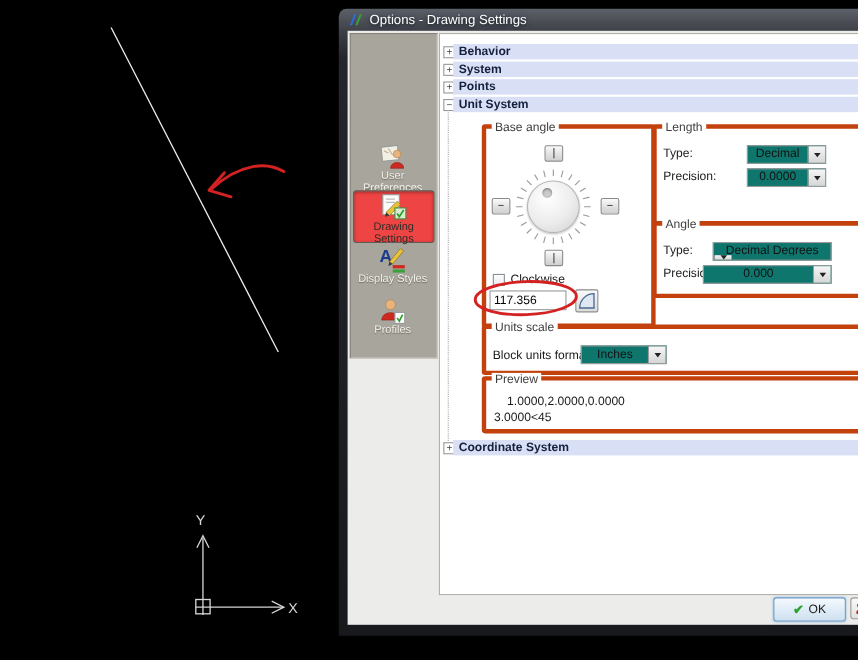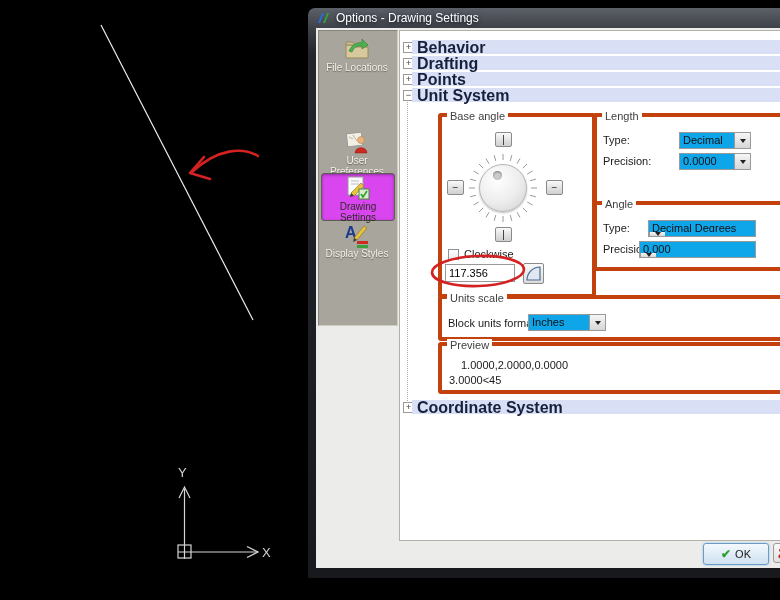--- a/index.html
+++ b/index.html
@@ -15,32 +15,32 @@
     text-shadow:0 1px 4px #000,0 0 6px rgba(120,160,220,.35);white-space:nowrap;}
   .app-logo{position:absolute;left:9px;top:3px;}
   .client{position:absolute;left:8px;top:20px;right:0;bottom:10px;background:#ececea;}
 
   
   .sidebar{position:absolute;left:2px;top:2px;width:78px;height:294px;background:#a8a59c;
     border:1px solid;border-color:#87847c #cfccc5 #cfccc5 #87847c;}
   .side-item{position:absolute;left:2px;width:72px;height:45px;text-align:center;cursor:default;}
   .side-item .icn{display:block;margin:1px auto 0;}
   .side-label{display:block;font-size:10px;color:#f2f1ea;text-shadow:0 1px 1px rgba(60,58,50,.6);line-height:11px;}
-  .side-item.selected{background:#d946ef;border:1px solid #5f5c55;border-radius:3px;
+  .side-item.selected{background:#ef4444;border:1px solid #5f5c55;border-radius:3px;
     box-shadow:inset 0 1px 3px rgba(0,0,0,.35);}
   .side-item.selected .side-label{color:#2f2c26;text-shadow:none;}
 
   
   .content{position:absolute;left:83px;top:2px;width:381px;height:509px;background:#fff;
     border:1px solid #b3b0a8;border-right:none;}
   .tree-row{position:absolute;left:0;right:0;height:14px;}
   .expander{position:absolute;left:3px;top:2px;width:9px;height:9px;background:#fff;
     border:1px solid #9a9a9a;font-size:9px;line-height:8px;text-align:center;color:#444;cursor:default;}
   .tree-bar{position:absolute;left:12px;right:0;top:0;height:14px;background:#d9e0f6;}
-  .tree-label{position:absolute;left:17px;top:1px;font-size:16px;font-weight:bold;color:#14203c;line-height:13px;}
+  .tree-label{position:absolute;left:17px;top:1px;font-size:11px;font-weight:bold;color:#14203c;line-height:13px;}
   .tree-guide{position:absolute;left:7px;top:68px;height:306px;width:0;border-left:1px dotted #a9a9a9;}
 
   
   .group{position:absolute;border:4px solid #c2410c;border-radius:3px;}
   .group-label{position:absolute;top:-7px;left:5px;background:#fff;padding:0 3px;
     font-size:11px;color:#3e3e3e;line-height:13px;white-space:nowrap;}
   .lbl{position:absolute;font-size:11px;color:#1a1a1a;line-height:13px;white-space:nowrap;}
 
   
   .sq-btn{position:absolute;width:17px;height:15px;border:1px solid #8a8a8a;border-radius:2px;
@@ -51,22 +51,22 @@
     box-shadow:0 1px 2px rgba(0,0,0,.25);}
   .dial-dot{position:absolute;width:9px;height:9px;border-radius:50%;background:#cbcbcb;
     box-shadow:inset 0 1px 2px rgba(0,0,0,.4),0 1px 0 #fff;}
   .ticks{position:absolute;}
   .checkbox{position:absolute;width:11px;height:11px;border:1px solid #8a9199;box-sizing:border-box;
     background:linear-gradient(180deg,#fdfdfd,#ececec);}
   .field{position:absolute;height:18px;border:1px solid #999;background:#fff;font-size:11px;
     font-family:"Liberation Sans",sans-serif;padding:0 3px;box-sizing:border-box;}
   .icon-btn{position:absolute;width:21px;height:21px;border:1px solid #8a8a8a;border-radius:2px;
     background:linear-gradient(180deg,#fafafa,#dcdcdc);box-sizing:border-box;cursor:default;}
-  .combo{position:absolute;height:17px;border:1px solid #9a9a9a;background:#0ea5e9;display:flex;
-    box-sizing:border-box;cursor:default;}
+  .combo{position:absolute;height:17px;border:1px solid #9a9a9a;background:#0f766e;display:flex;
+    box-sizing:border-box;cursor:default;text-align:center;}
   .combo-text{flex:1;font-size:11px;line-height:15px;padding:0 3px;color:#111;white-space:nowrap;overflow:hidden;}
   .combo-btn{width:15px;border-left:1px solid #9a9a9a;background:linear-gradient(180deg,#f6f6f6,#d6d6d6);
     display:flex;align-items:center;justify-content:center;}
   .combo-btn::after{content:"";width:0;height:0;border-left:3.5px solid transparent;
     border-right:3.5px solid transparent;border-top:4px solid #222;}
   .preview-line{position:absolute;font-size:11px;color:#1a1a1a;line-height:13px;}
 
   
   .ok-btn{position:absolute;left:387px;top:515px;width:64px;height:20px;border:1px solid #6a9cc8;
     border-radius:3px;background:linear-gradient(180deg,#f4f9fd,#e2eef8 45%,#cfe1f0);
@@ -107,28 +107,20 @@
       <svg class="app-logo" width="14" height="14">
         <polygon points="1,12 5,2 7,2 3,12" fill="#2d6bd8"></polygon>
         <polygon points="6,12 10,2 12,2 8,12" fill="#35a03a"></polygon>
       </svg>
       <span class="title-text">Options - Drawing Settings</span>
     </div>
 
     <div class="client">
 
       <div class="sidebar">
-        <div class="side-item" style="top:4px;">
-          <svg class="icn" width="26" height="26">
-            <path d="M2 9 L2 22 L24 22 L24 11 L12 11 L10 9 Z" fill="#d8c89e" stroke="#9a8a60"></path>
-            <path d="M2 9 L2 6 L9 6 L11 9 Z" fill="#cdbd92" stroke="#9a8a60"></path>
-            <path d="M5 15 C8 8, 14 6, 18 7 L18 3 L24 9 L18 13 L18 10 C14 9, 10 11, 8 16 Z" fill="#4db24d" stroke="#2e7d32" stroke-width="0.6"></path>
-          </svg>
-          <span class="side-label">File Locations</span>
-        </div>
         <div class="side-item" style="top:97px;">
           <svg class="icn" width="26" height="26">
             <rect x="3" y="4" width="15" height="13" fill="#f2f0e4" stroke="#999" transform="rotate(-6 10 10)"></rect>
             <path d="M5 8 L9 10 M9 6 L13 12" stroke="#c0b090" fill="none"></path>
             <circle cx="17" cy="11" r="3.5" fill="#e8b37c" stroke="#a87848" stroke-width="0.5"></circle>
             <path d="M11 24 C11 17, 23 17, 23 24 Z" fill="#cc2a20" stroke="#8e1d16" stroke-width="0.5"></path>
           </svg>
           <span class="side-label">User Preferences</span>
         </div>
         <div class="side-item selected" style="top:142px;height:46px;">
@@ -146,34 +138,43 @@
         <div class="side-item" style="top:190px;">
           <svg class="icn" width="26" height="26">
             <text x="1" y="16" font-size="16" font-weight="bold" fill="#1a3a8c">A</text>
             <path d="M10 16 L20 4 L23 6 L13 18 Z" fill="#e8c23a" stroke="#8a6d20" stroke-width="0.6"></path>
             <path d="M10 16 L9 20 L13 18 Z" fill="#3a3a3a"></path>
             <rect x="13" y="19" width="11" height="3" fill="#cc2a20"></rect>
             <rect x="13" y="23" width="11" height="3" fill="#3aa03a"></rect>
           </svg>
           <span class="side-label">Display Styles</span>
         </div>
+        <div class="side-item" style="top:237px;">
+          <svg class="icn" width="26" height="26">
+            <circle cx="11" cy="8" r="4.5" fill="#e8b37c" stroke="#a87848" stroke-width="0.5"></circle>
+            <path d="M3 22 C3 13, 19 13, 19 22 Z" fill="#cc2a20" stroke="#8e1d16" stroke-width="0.5"></path>
+            <rect x="15" y="15" width="9" height="10" fill="#fff" stroke="#999"></rect>
+            <path d="M17 20 L19 23 L22 17" stroke="#2ca02c" stroke-width="1.5" fill="none"></path>
+          </svg>
+          <span class="side-label">Profiles</span>
+        </div>
       </div>
 
       <div class="content">
         <div class="tree-guide"></div>
 
         <div class="tree-row" style="top:9px;">
           <span class="expander">+</span>
           <span class="tree-bar"></span>
           <span class="tree-label">Behavior</span>
         </div>
         <div class="tree-row" style="top:25px;">
           <span class="expander">+</span>
           <span class="tree-bar"></span>
-          <span class="tree-label">Drafting</span>
+          <span class="tree-label">System</span>
         </div>
         <div class="tree-row" style="top:41px;">
           <span class="expander">+</span>
           <span class="tree-bar"></span>
           <span class="tree-label">Points</span>
         </div>
         <div class="tree-row" style="top:57px;">
           <span class="expander">−</span>
           <span class="tree-bar"></span>
           <span class="tree-label">Unit System</span>
@@ -243,21 +244,21 @@
         </div>
 
         <div class="group" style="left:193px;top:170px;width:188px;height:62px;">
           <span class="group-label">Angle</span>
           <span class="lbl" style="left:6px;top:17px;">Type:</span>
           <div class="combo" style="left:51px;top:15px;width:108px;flex-direction:column;">
             <span class="combo-text">Decimal Degrees</span>
             <span class="combo-btn"></span>
           </div>
           <span class="lbl" style="left:6px;top:38px;">Precision:</span>
-          <div class="combo" style="left:42px;top:36px;width:117px;flex-direction:column;">
+          <div class="combo" style="left:42px;top:36px;width:117px;">
             <span class="combo-text">0.000</span>
             <span class="combo-btn"></span>
           </div>
         </div>
 
         <div class="group" style="left:38px;top:264px;width:341px;height:38px;">
           <span class="group-label">Units scale</span>
           <span class="lbl" style="left:6px;top:18px;">Block units format:</span>
           <div class="combo" style="left:86px;top:15px;width:78px;">
             <span class="combo-text">Inches</span>

